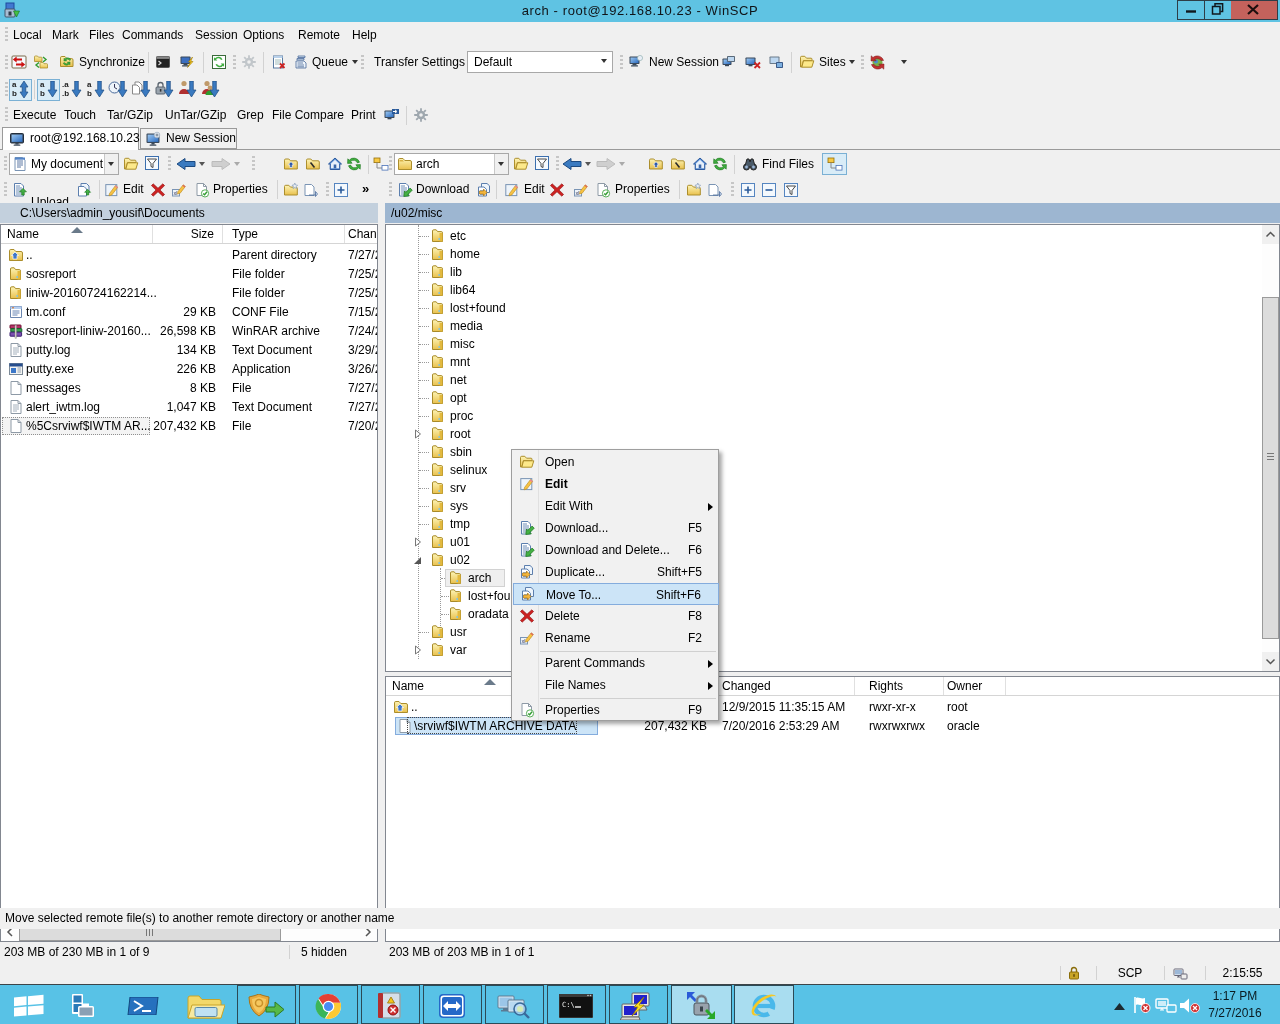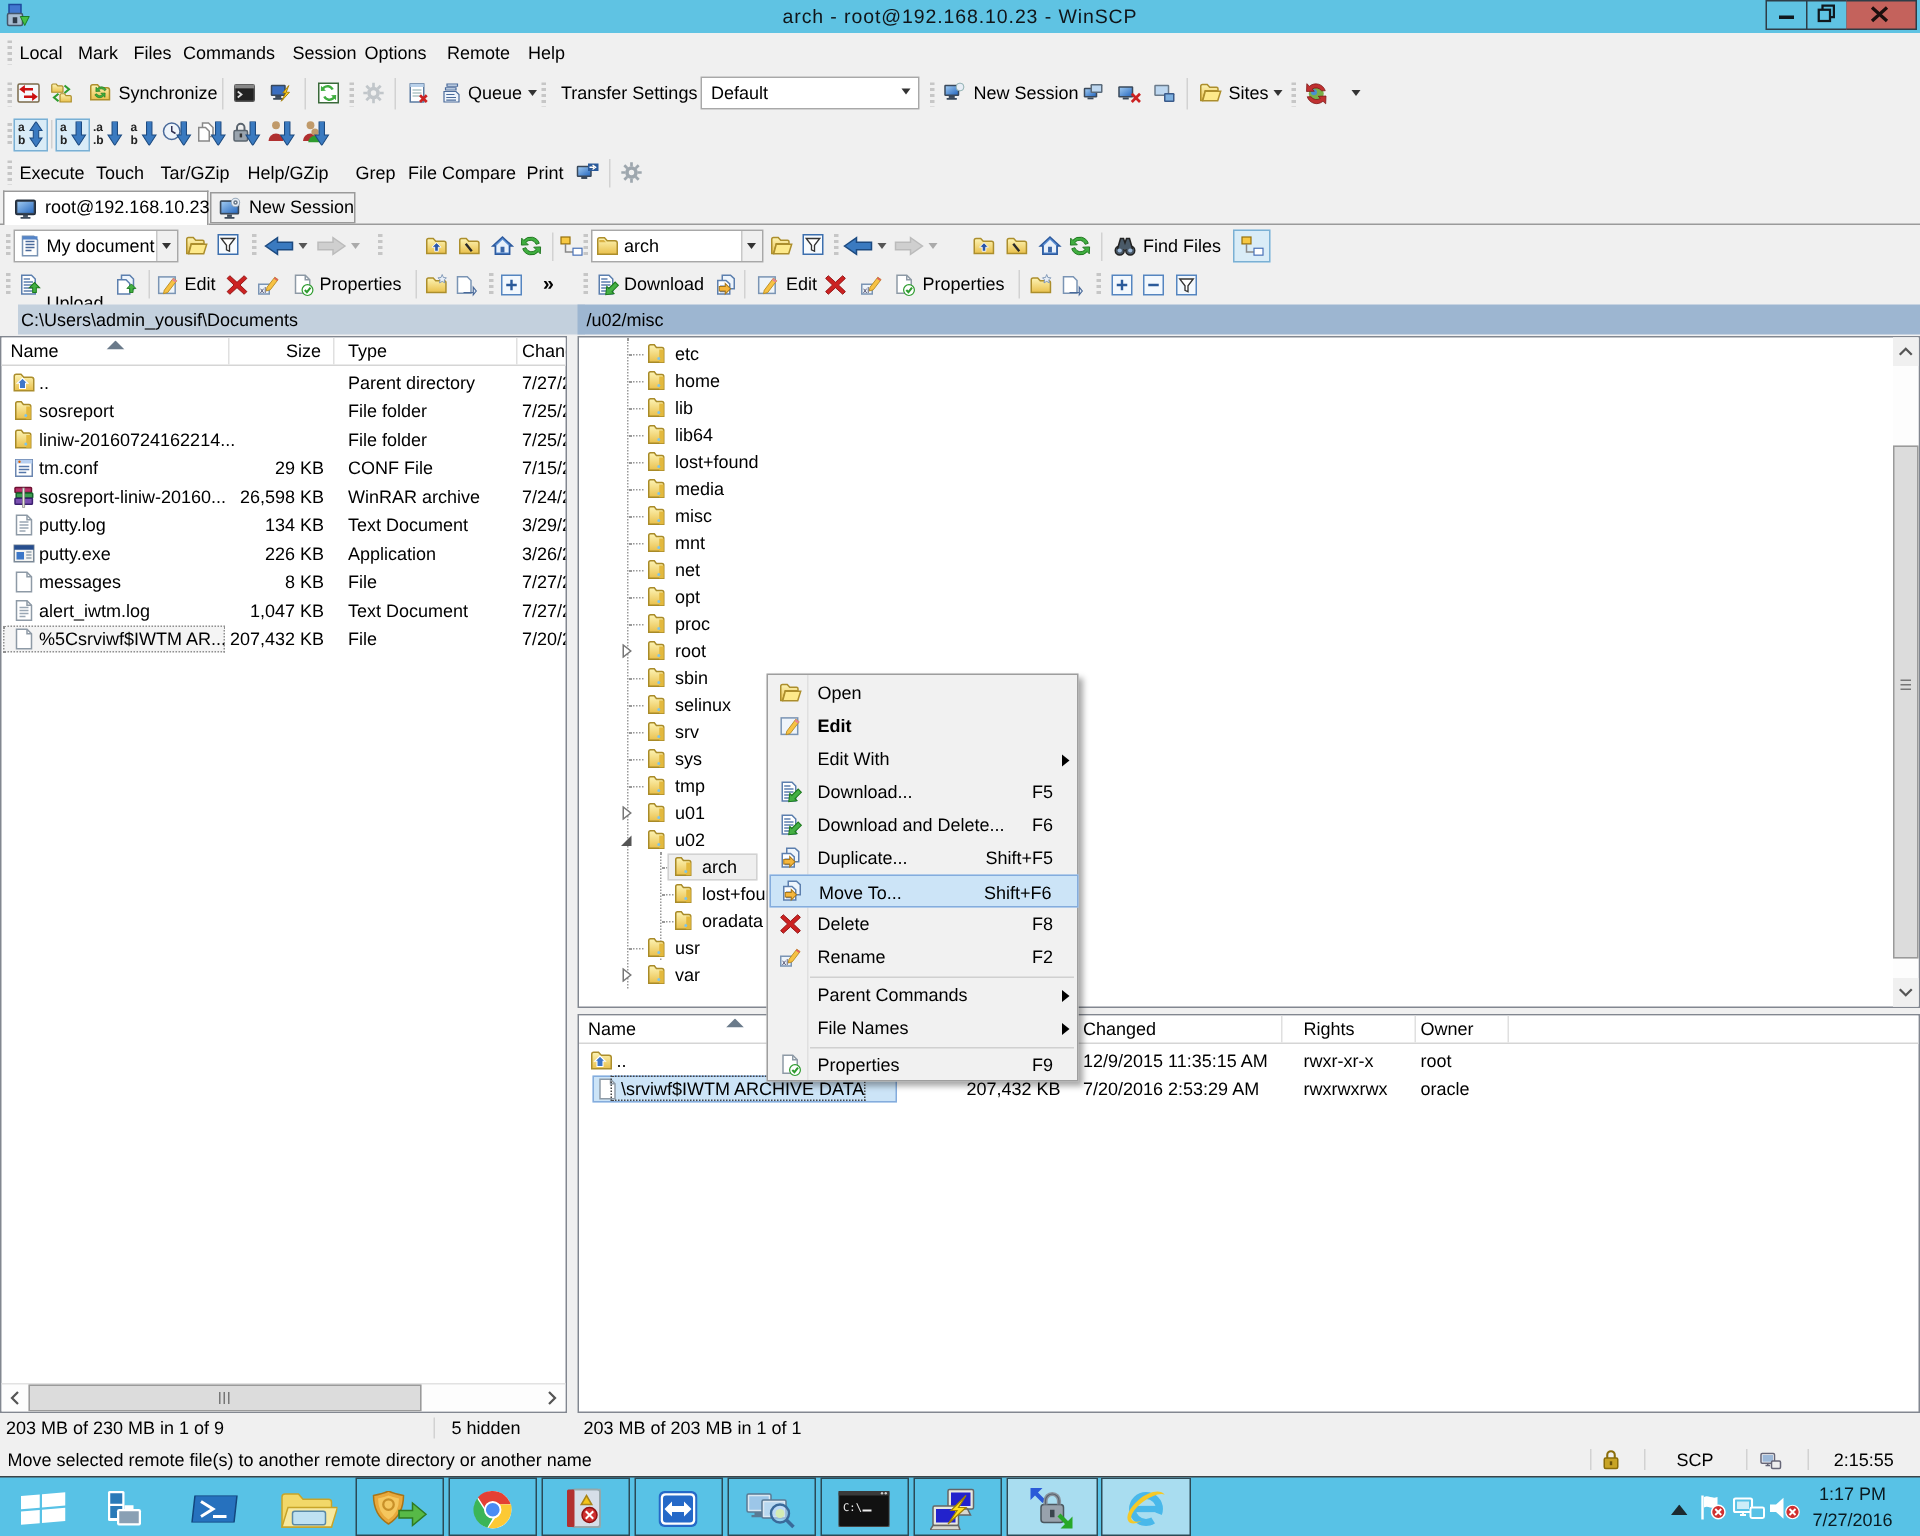--- a/index.html
+++ b/index.html
@@ -484,21 +484,21 @@
       <path d="M5.5 16 L10 9 H7.3 V0 H3.7 V9 H1 Z" fill="#3a7ac0" stroke="#1c4a80" stroke-width="0.7"></path>
     </svg>
   </div>
 
 <div class="a" style="left:0;top:103px;width:1280px;height:24px;background:#f0f0f0"></div>
 <div class="a grip" style="left:5px;top:107px;height:16px"></div>
 <div class="a" style="left:0;top:103px;width:1280px;height:24px;line-height:24px">
 <span class="a" style="left:13px">Execute</span>
     <span class="a" style="left:64px">Touch</span>
     <span class="a" style="left:107px">Tar/GZip</span>
-    <span class="a" style="left:165px">Help/GZip</span>
+    <span class="a" style="left:165px">UnTar/GZip</span>
     <span class="a" style="left:237px">Grep</span>
     <span class="a" style="left:272px">File Compare</span>
     <span class="a" style="left:351px">Print</span>
 </div>
 <div class="a" style="left:383px;top:107px">
     <svg width="17" height="16" viewBox="0 0 17 16">
       <rect x="1.5" y="3.5" width="10" height="7.5" rx="0.8" fill="#39485a"></rect>
       <rect x="2.5" y="4.5" width="8" height="5.5" fill="url(#gmon)"></rect>
       <rect x="4.5" y="11" width="4" height="1.3" fill="#39485a"></rect>
       <rect x="9" y="2" width="7" height="5" fill="#2a5a9a"></rect>
@@ -772,21 +772,21 @@
     <svg width="16" height="16">
       <use href="#minusbox"></use>
     </svg>
   </div>
 <div class="a" style="left:783px;top:182px">
     <svg width="16" height="16">
       <use href="#funnel2"></use>
     </svg>
   </div>
 
-<div class="a" style="left:12px;top:203px;width:378px;height:20px;background:#c3d0dd;line-height:20px;padding-left:2px">C:\Users\admin_yousif\Documents</div>
+<div class="a" style="left:0;top:203px;width:378px;height:20px;background:#c3d0dd;line-height:20px;padding-left:20px">C:\Users\admin_yousif\Documents</div>
 <div class="a" style="left:385px;top:203px;width:895px;height:20px;background:#9db6d1;line-height:20px;padding-left:6px">/u02/misc</div>
 
 <div class="a" style="left:0;top:224px;width:378px;height:718px;background:#fff;border:1px solid #828790;overflow:hidden">
   <div style="position:absolute;left:0;top:0;width:377px;height:19px;background:#fff;border-bottom:1px solid #d5d5d5">
     <div class="hcol" style="left:0;width:152px;border-right:1px solid #e0e0e0">
         <span style="position:absolute;left:6px;top:2px">Name</span>
         <svg style="position:absolute;left:69px;top:2px" width="14" height="6">
           <path d="M7 0 L13 6 H1 Z" fill="#6a7a8a"></path>
         </svg>
       </div>
@@ -1241,21 +1241,21 @@
         <span style="position:absolute;right:0">207,432 KB</span>
       </span>
       <span style="position:absolute;left:336px">7/20/2016 2:53:29 AM</span>
       <span style="position:absolute;left:483px">rwxrwxrwx</span>
       <span style="position:absolute;left:561px">oracle</span>
     </div>
 </div>
 
 <div class="a" style="left:0;top:942px;width:378px;height:20px;background:#f0f0f0;line-height:20px"><span style="padding-left:4px">203 MB of 230 MB in 1 of 9</span><span style="position:absolute;left:301px">5 hidden</span><span class="a vsep" style="left:289px;top:3px;height:14px"></span></div>
 <div class="a" style="left:385px;top:942px;width:895px;height:20px;background:#f0f0f0;line-height:20px;padding-left:4px">203 MB of 203 MB in 1 of 1</div>
-<div class="a" style="left:0;top:963px;width:1280px;height:21px;background:#f0f0f0;line-height:20px"><span style="padding-left:5px">Move selected remote file(s) to another remote directory or another name</span></div>
+<div class="a" style="left:0;top:908px;width:1280px;height:21px;background:#f0f0f0;line-height:20px"><span style="padding-left:5px">Move selected remote file(s) to another remote directory or another name</span></div>
 <div class="a vsep" style="left:1060px;top:966px;height:14px"></div>
 <div class="a" style="left:1066px;top:965px">
     <svg width="16" height="16">
       <use href="#lockico"></use>
     </svg>
   </div>
 <div class="a vsep" style="left:1096px;top:966px;height:14px"></div>
 <div class="a" style="left:1096px;top:963px;width:68px;height:20px;line-height:20px;text-align:center">SCP</div>
 <div class="a vsep" style="left:1164px;top:966px;height:14px"></div>
 <div class="a" style="left:1172px;top:966px">

